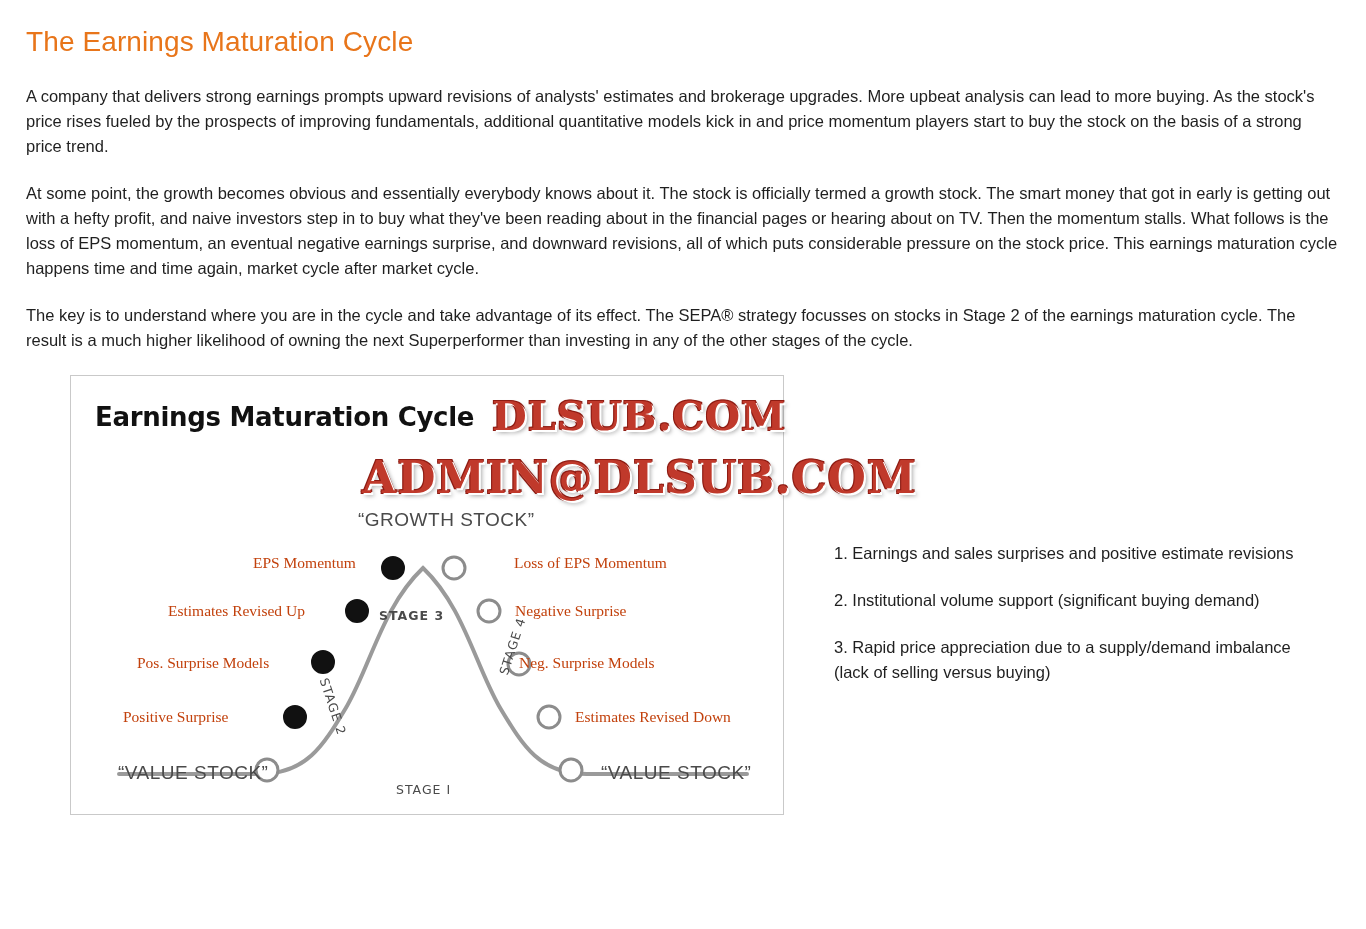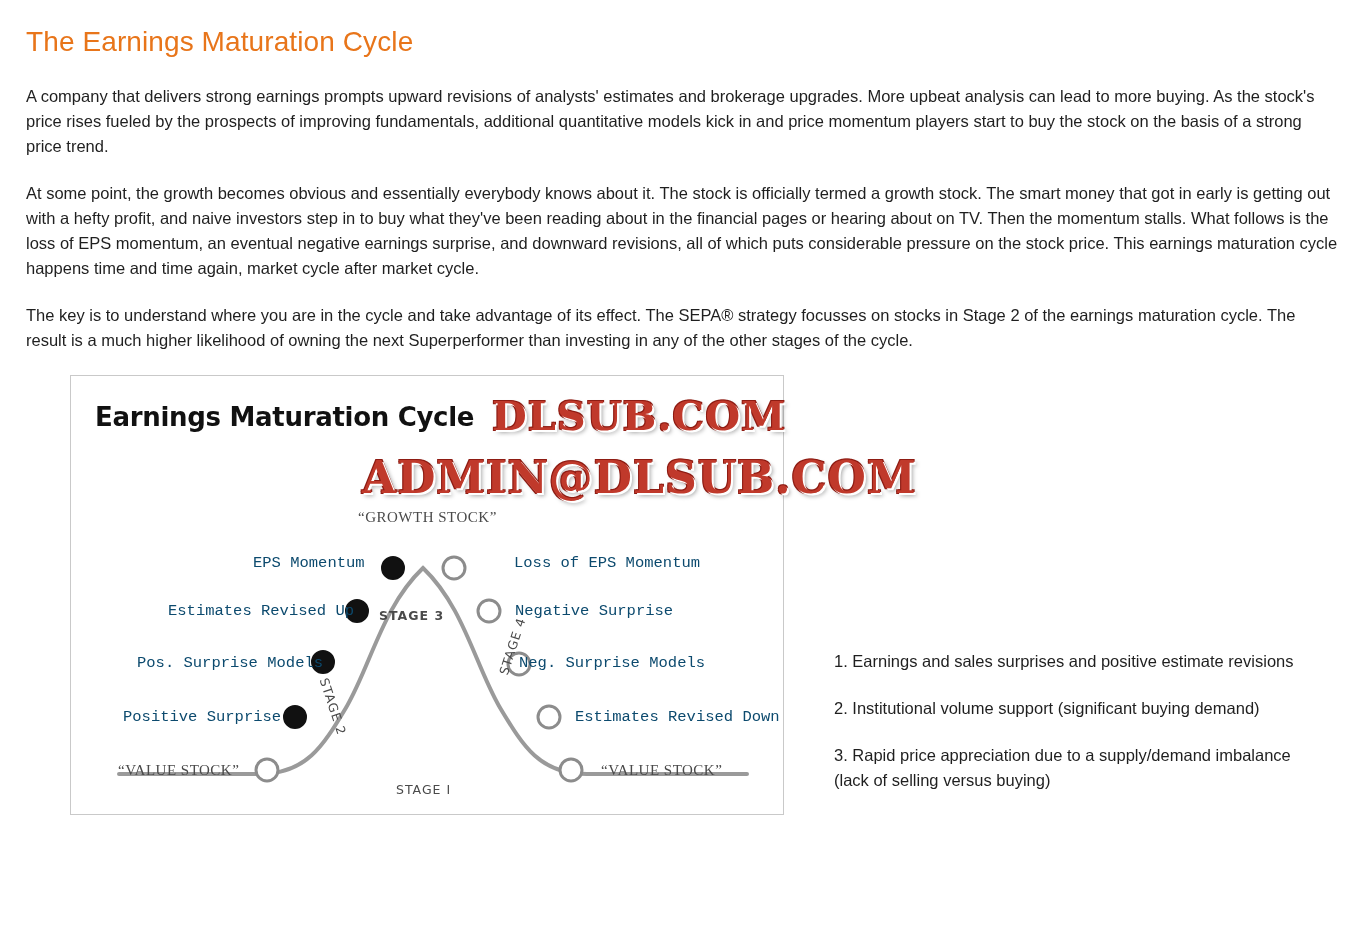--- a/index.html
+++ b/index.html
@@ -29,21 +29,21 @@
   .body-para {
     color: #1f1f1f;
     font-size: 16.5px;
     line-height: 25px;
     margin: 0 0 22px 0;
     max-width: 1320px;
     text-align: left;
   }
   .content-row {
     display: flex;
-    align-items: flex-end;
+    align-items: center;
     margin-top: 4px;
     padding-left: 44px;
   }
   
   .figure-box {
     position: relative;
     width: 714px;
     height: 440px;
     border: 1px solid #c9c9c9;
     background: #fff;
@@ -55,28 +55,28 @@
     top: 26px;
     font-family: "DejaVu Sans", sans-serif;
     font-weight: bold;
     font-size: 26px;
     color: #111;
     letter-spacing: -0.3px;
   }
   .fig-svg { position: absolute; left: 0; top: 0; }
   .lbl {
     position: absolute;
-    font-family: Liberation Mono, monospace;
+    font-family: Liberation Serif, serif;
     font-size: 15.5px;
-    color: #0c4a6e;
+    color: #c2410c;
     white-space: nowrap;
   }
   .lbl.small {
-    font-family: Liberation Serif, serif;
-    font-size: 15px;
+    font-family: Liberation Sans, sans-serif;
+    font-size: 19px;
     color: #4a4a4a;
     letter-spacing: 0.5px;
   }
   .lbl.stage-rot {
     font-family: "DejaVu Sans", sans-serif;
     font-size: 12.5px;
     color: #4a4a4a;
     letter-spacing: 1px;
   }
   

